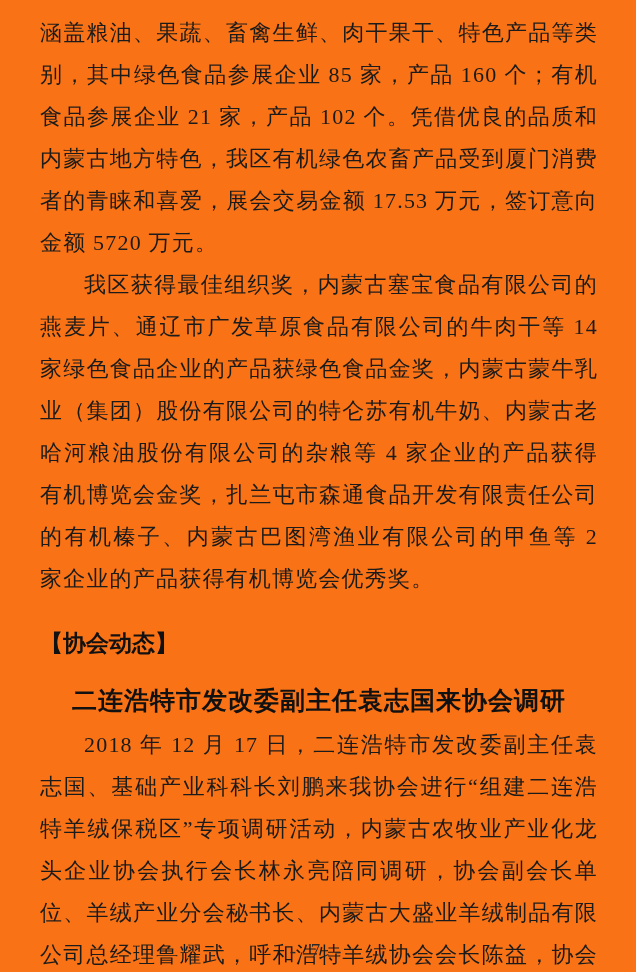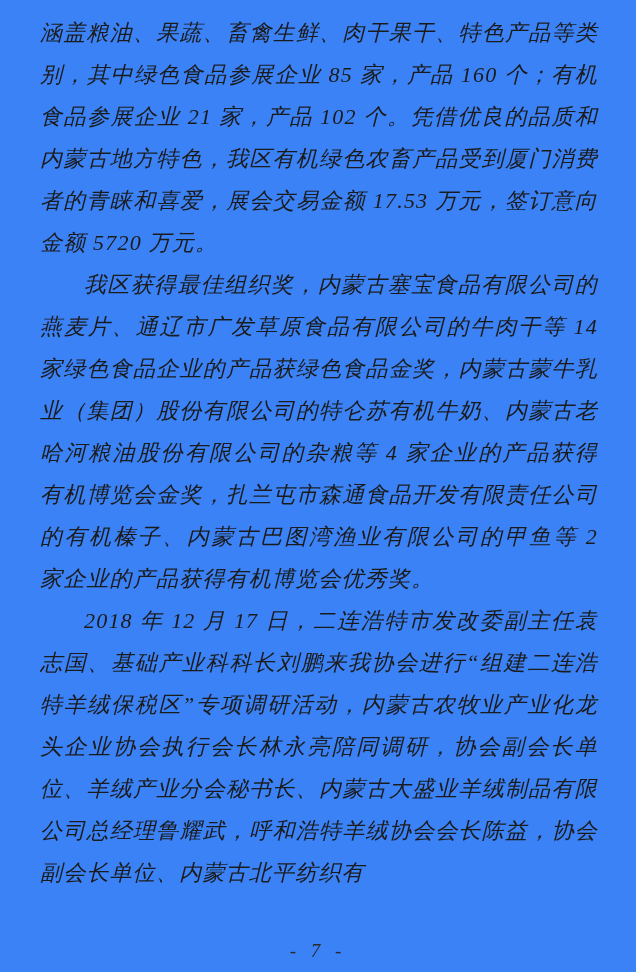--- a/index.html
+++ b/index.html
@@ -5,26 +5,25 @@
   html, body {
     margin: 0;
     padding: 0;
     background: #ffffff;
   }
   .page {
     position: relative;
     width: 636px;
     height: 972px;
     box-sizing: border-box;
-    background: #3b82f6;
+    background: #f97316;
     color: #1b1b1b;
     padding: 12px 38px 0 40px;
     overflow: hidden;
     font-family: "Liberation Serif", "DejaVu Serif", serif;
-    font-style: italic;
   }
   .body-text {
     margin: 0;
     font-size: 22px;
     line-height: 42px;
     letter-spacing: 1.2px;
     text-align: justify;
     text-justify: inter-ideograph;
   }
   .indent {
@@ -61,19 +60,21 @@
 </style>
 </head>
 <body>
 
 <div class="page">
 
   <p class="body-text">涵盖粮油、果蔬、畜禽生鲜、肉干果干、特色产品等类别，其中绿色食品参展企业 85 家，产品 160 个；有机食品参展企业 21 家，产品 102 个。凭借优良的品质和内蒙古地方特色，我区有机绿色农畜产品受到厦门消费者的青睐和喜爱，展会交易金额 17.53 万元，签订意向金额 5720 万元。</p>
 
   <p class="body-text indent">我区获得最佳组织奖，内蒙古塞宝食品有限公司的燕麦片、通辽市广发草原食品有限公司的牛肉干等 14 家绿色食品企业的产品获绿色食品金奖，内蒙古蒙牛乳业（集团）股份有限公司的特仑苏有机牛奶、内蒙古老哈河粮油股份有限公司的杂粮等 4 家企业的产品获得有机博览会金奖，扎兰屯市森通食品开发有限责任公司的有机榛子、内蒙古巴图湾渔业有限公司的甲鱼等 2 家企业的产品获得有机博览会优秀奖。</p>
 
+  <h2 class="section-header">【协会动态】</h2>
 
+  <h1 class="article-title">二连浩特市发改委副主任袁志国来协会调研</h1>
 
   <p class="body-text indent">2018 年 12 月 17 日，二连浩特市发改委副主任袁志国、基础产业科科长刘鹏来我协会进行“组建二连浩特羊绒保税区”专项调研活动，内蒙古农牧业产业化龙头企业协会执行会长林永亮陪同调研，协会副会长单位、羊绒产业分会秘书长、内蒙古大盛业羊绒制品有限公司总经理鲁耀武，呼和浩特羊绒协会会长陈益，协会副会长单位、内蒙古北平纺织有</p>
 
   <div class="page-number">- 7 -</div>
 
 </div>
 
 </body></html>

